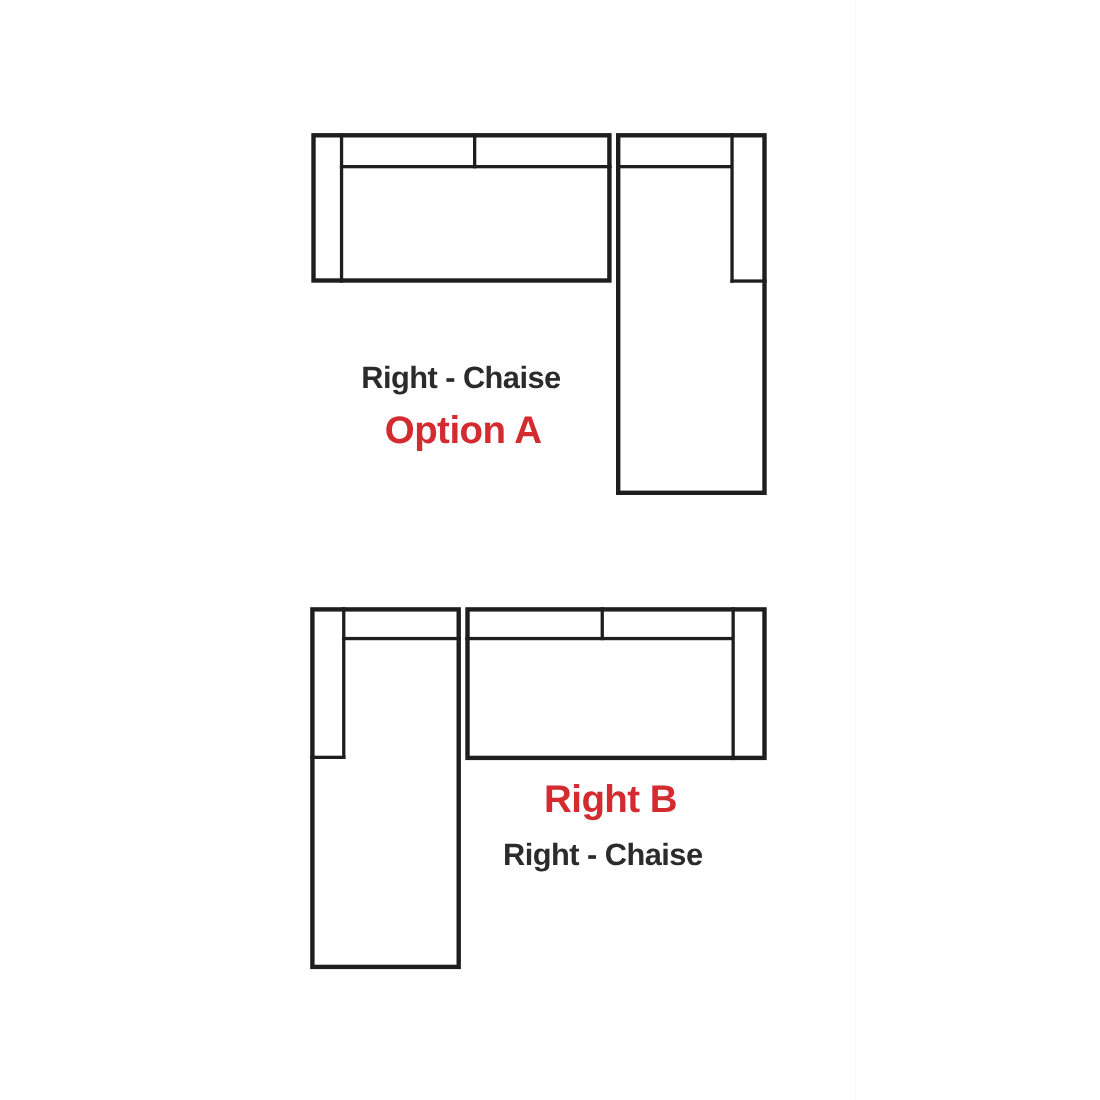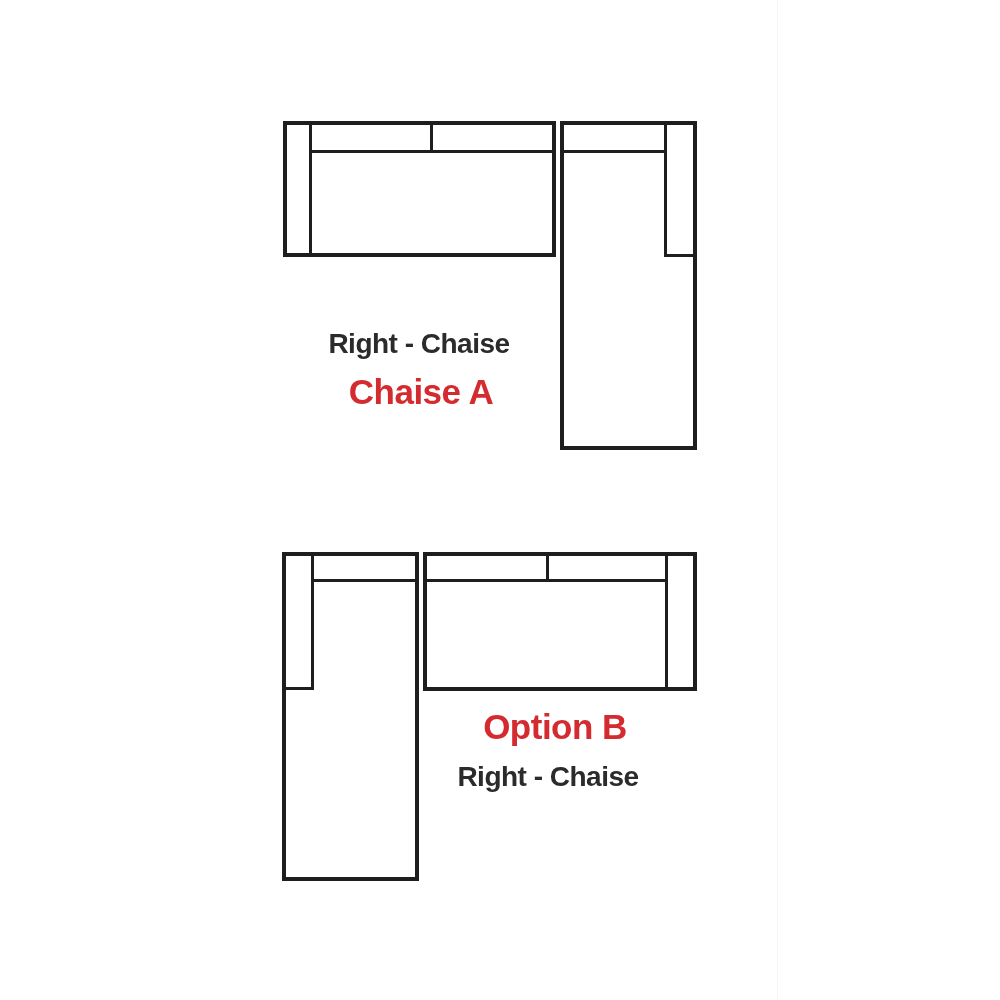--- a/index.html
+++ b/index.html
@@ -70,40 +70,40 @@
 
     <div class="rect" style="left:560px;top:121px;width:137px;height:329px;"></div>
 
     <div class="hline" style="left:560px;top:150px;width:106px;"></div>
 
     <div class="vline" style="left:664px;top:121px;height:136px;"></div>
 
     <div class="hline" style="left:664px;top:254px;width:33px;"></div>
 
     <div class="label label-dark" style="left:419px;top:328px;">Right - Chaise</div>
-    <div class="label label-red" style="left:421px;top:372px;">Chaise A</div>
+    <div class="label label-red" style="left:421px;top:372px;">Option A</div>
   </div>
 
   <div>
 
     <div class="rect" style="left:282px;top:552px;width:137px;height:329px;"></div>
 
     <div class="vline" style="left:311px;top:552px;height:138px;"></div>
 
     <div class="hline" style="left:282px;top:687px;width:32px;"></div>
 
     <div class="hline" style="left:311px;top:579px;width:108px;"></div>
 
     <div class="rect" style="left:423px;top:552px;width:274px;height:139px;"></div>
 
     <div class="hline" style="left:423px;top:579px;width:244px;"></div>
 
     <div class="vline" style="left:546px;top:552px;height:30px;"></div>
 
     <div class="vline" style="left:665px;top:552px;height:139px;"></div>
 
-    <div class="label label-red" style="left:555px;top:707px;">Option B</div>
+    <div class="label label-red" style="left:555px;top:707px;">Right B</div>
     <div class="label label-dark" style="left:548px;top:761px;">Right - Chaise</div>
   </div>
 
   <div class="artifact" style="left:777px;top:0px;height:1000px;"></div>
 
 </div>
 
 </body></html>

